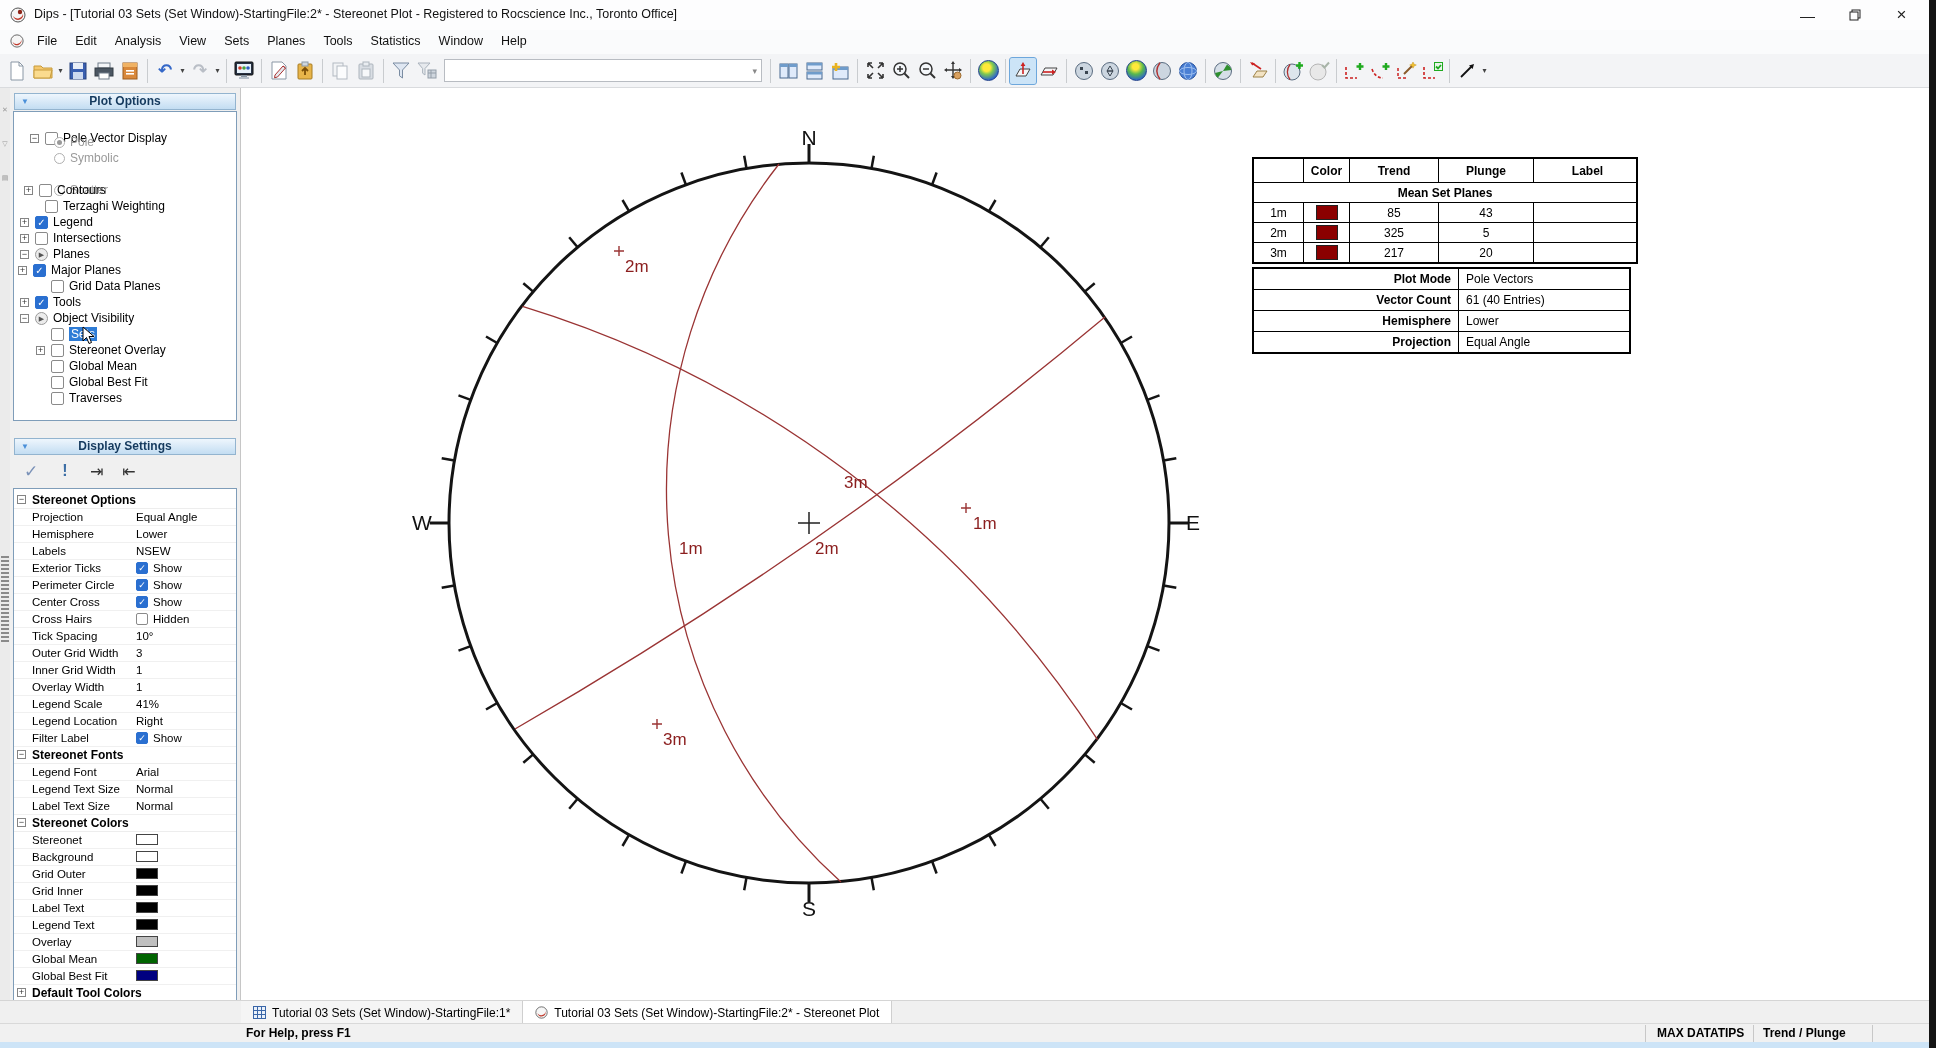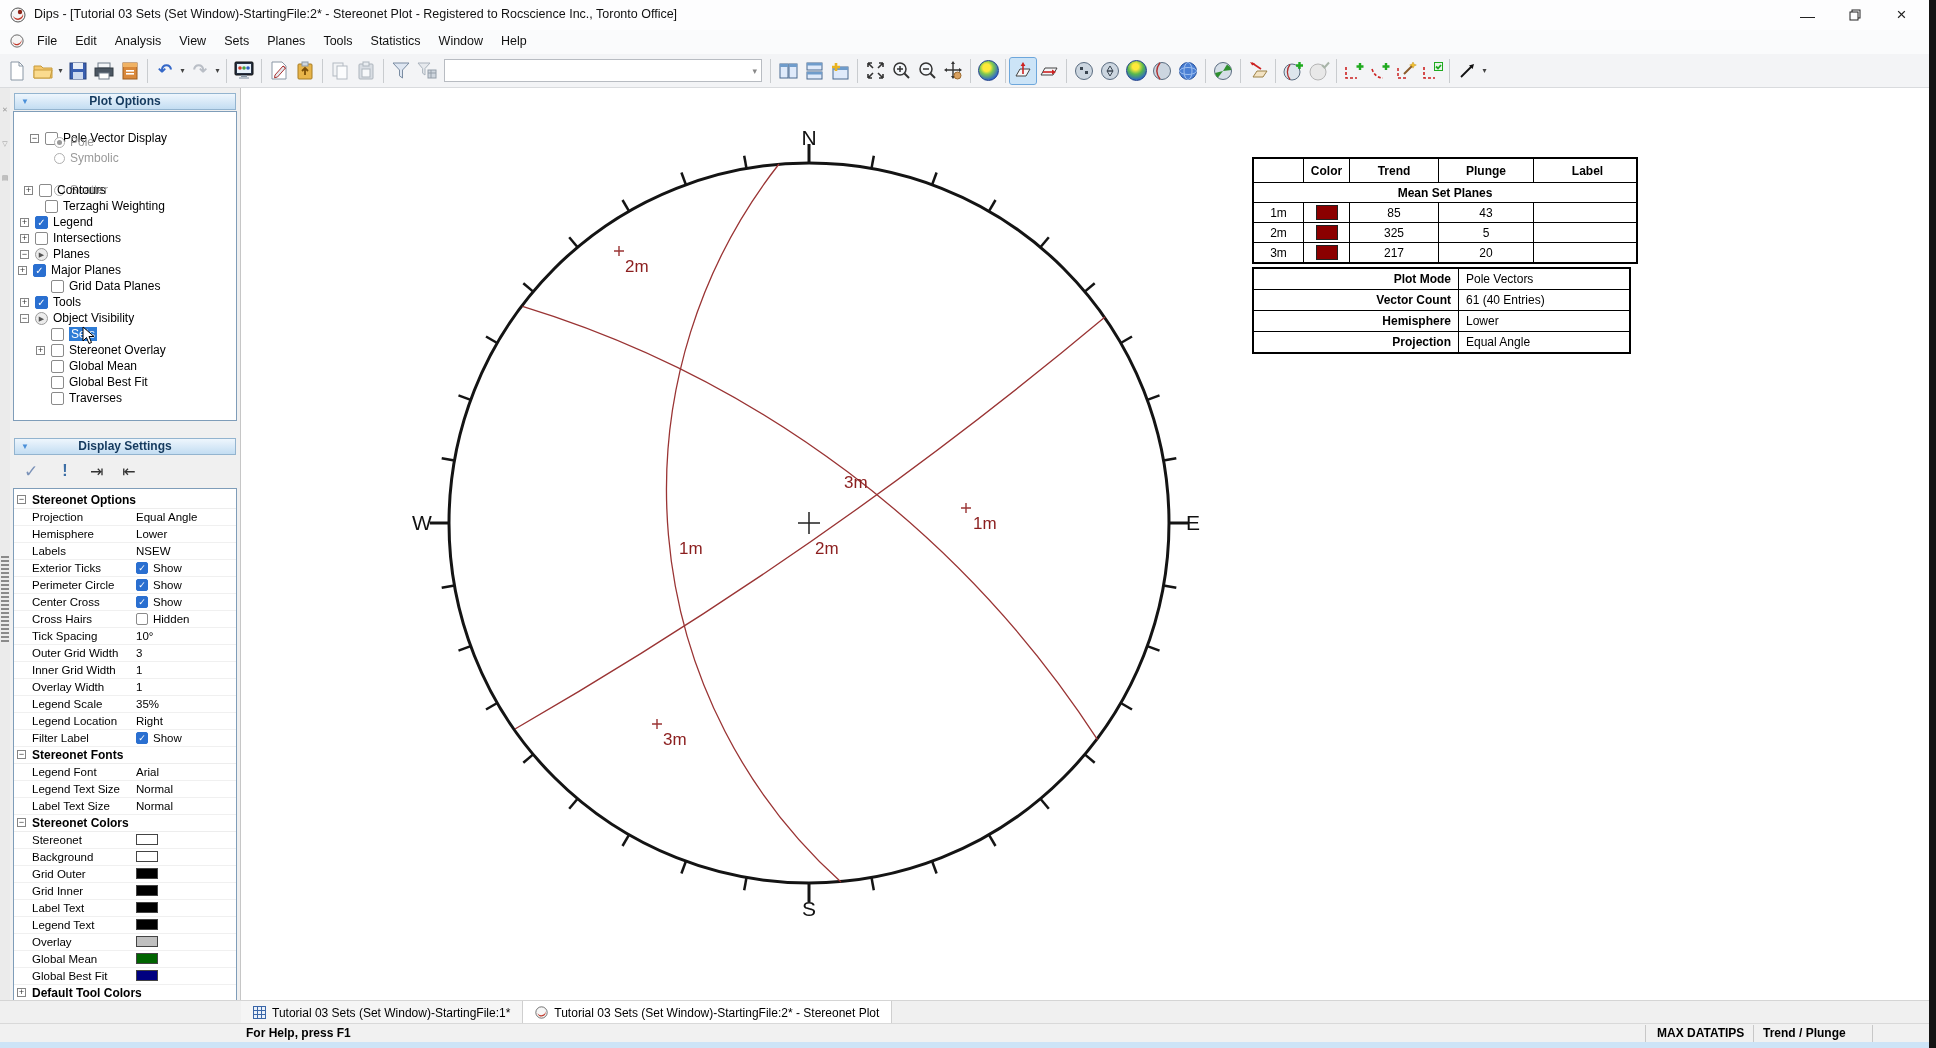--- a/index.html
+++ b/index.html
@@ -583,21 +583,21 @@
     <div class="prow" style="top:172px">
         <span class="plabel">Inner Grid Width</span>
         <span class="pvalue">1</span>
       </div>
     <div class="prow" style="top:189px">
         <span class="plabel">Overlay Width</span>
         <span class="pvalue">1</span>
       </div>
     <div class="prow" style="top:206px">
         <span class="plabel">Legend Scale</span>
-        <span class="pvalue">35%</span>
+        <span class="pvalue">41%</span>
       </div>
     <div class="prow" style="top:223px">
         <span class="plabel">Legend Location</span>
         <span class="pvalue">Right</span>
       </div>
     <div class="prow" style="top:240px">
         <span class="plabel">Filter Label</span>
         <span class="pvalue">
           <i class="cbx on"></i>
           <span>Show</span>

